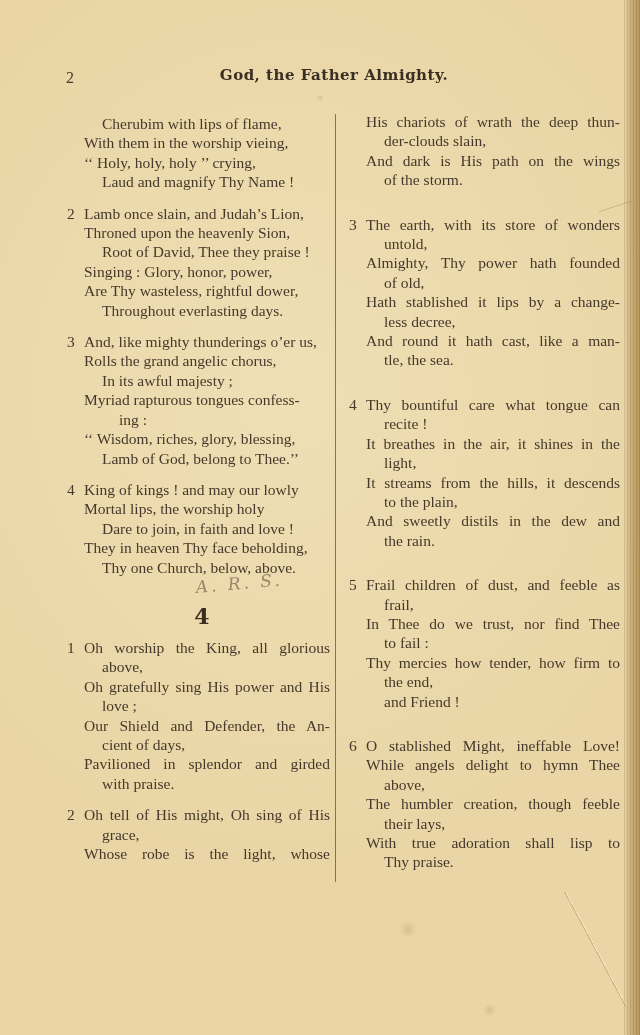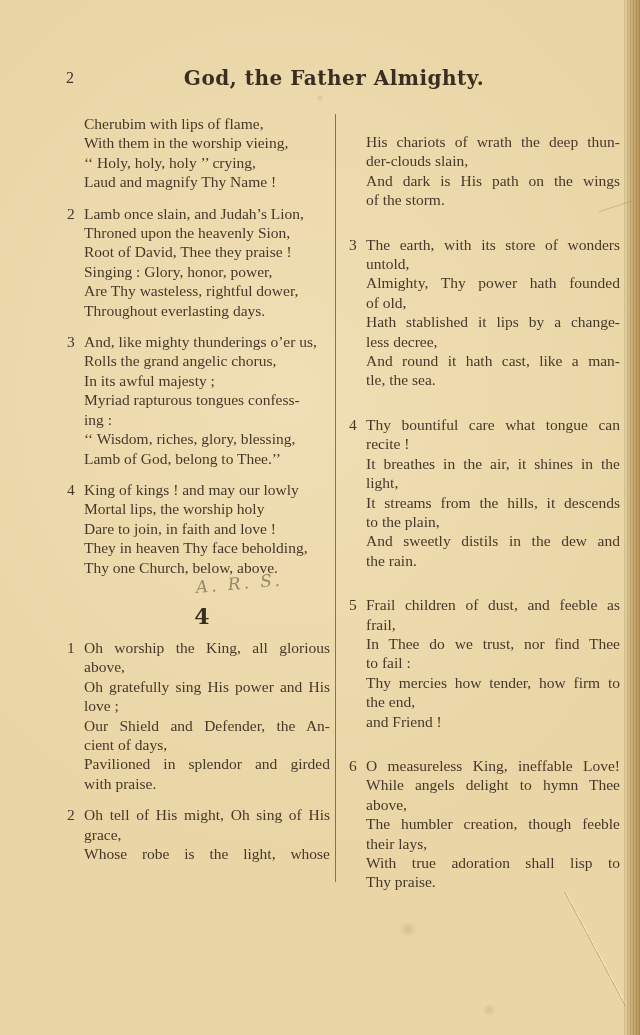--- a/index.html
+++ b/index.html
@@ -15,35 +15,35 @@
       radial-gradient(120% 85% at 45% 38%, rgba(255,246,218,.30) 0%, rgba(255,246,218,0) 55%),
       radial-gradient(145% 120% at 50% 50%, rgba(0,0,0,0) 62%, rgba(118,88,44,.20) 100%);
   }
   .pagenum{
     position:absolute;left:66px;top:68px;
     font-size:16px;line-height:20px;
   }
   .header{
     position:absolute;left:334px;top:66px;transform:translateX(-50%);
     white-space:nowrap;font-family:"DejaVu Serif","Liberation Serif",serif;
-    font-weight:700;font-size:20px;letter-spacing:.5px;
+    font-weight:700;font-size:15px;letter-spacing:.5px;
     color:var(--header-ink,#3a2e22);
   }
   .divider{
     position:absolute;left:335px;top:114px;width:1px;height:768px;
     background:var(--rule,#6b5845);opacity:.8;
   }
   .col{position:absolute;font-size:15.5px;line-height:19.4px}
   .col-left{left:84px;top:114px;width:246px}
-  .col-right{left:366px;top:132px;width:254px}
+  .col-right{left:366px;top:112px;width:254px}
   .col-left .stanza{margin-bottom:12px}
   .col-right .stanza{margin-bottom:25px}
   .line{position:relative;white-space:normal}
-  .line.i2{}
-  .line.i3{}
+  .line.i2{margin-left:18px}
+  .line.i3{margin-left:35px}
   .stanza.wrap .line.i1{text-align:justify;text-align-last:justify}
   .vnum{position:absolute;left:-17px;top:0}
   .signature{
     margin:-11px 0 0 112px;height:24px;
     color:var(--pencil,#98876b);
     font-family:"DejaVu Serif",serif;font-style:italic;
     font-size:17px;letter-spacing:3px;
     transform:rotate(-5deg);transform-origin:left center;
   }
   .hymn-number{
@@ -163,21 +163,21 @@
       <div class="stanza wrap">
         <div class="line i1"><span class="vnum">5</span><span>Frail children of dust, and feeble as</span></div>
         <div class="line i2"><span>frail,</span></div>
         <div class="line i1"><span>In Thee do we trust, nor find Thee</span></div>
         <div class="line i2"><span>to fail :</span></div>
         <div class="line i1"><span>Thy mercies how tender, how firm to</span></div>
         <div class="line i2"><span>the end,</span></div>
         <div class="line i2"><span>and Friend !</span></div>
       </div>
       <div class="stanza wrap">
-        <div class="line i1"><span class="vnum">6</span><span>O measureless King, ineffable Love!</span></div>
+        <div class="line i1"><span class="vnum">6</span><span>O stablished Might, ineffable Love!</span></div>
         <div class="line i1"><span>While angels delight to hymn Thee</span></div>
         <div class="line i2"><span>above,</span></div>
         <div class="line i1"><span>The humbler creation, though feeble</span></div>
         <div class="line i2"><span>their lays,</span></div>
         <div class="line i1"><span>With true adoration shall lisp to</span></div>
         <div class="line i2"><span>Thy praise.</span></div>
       </div>
     </div>
 
   <div class="spot spot1"></div>

